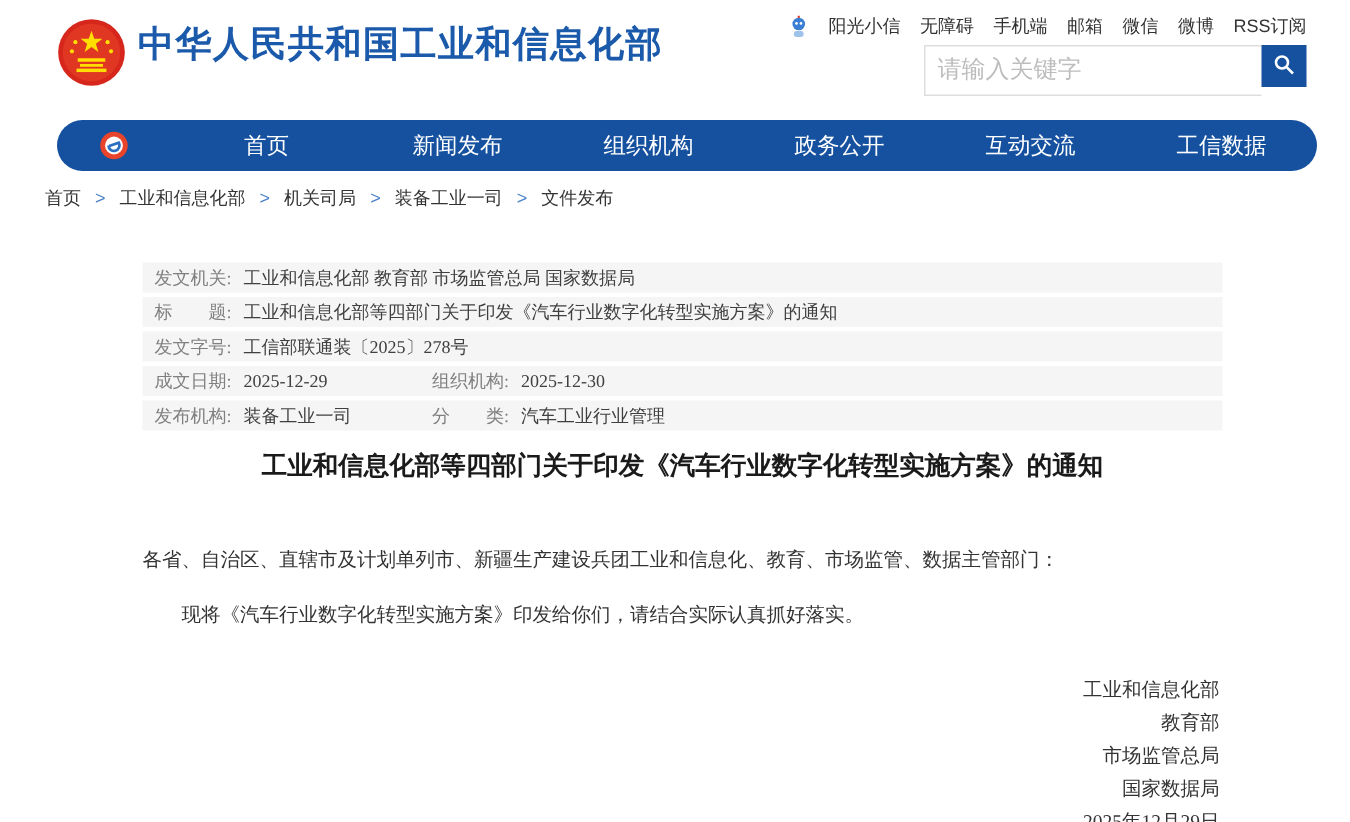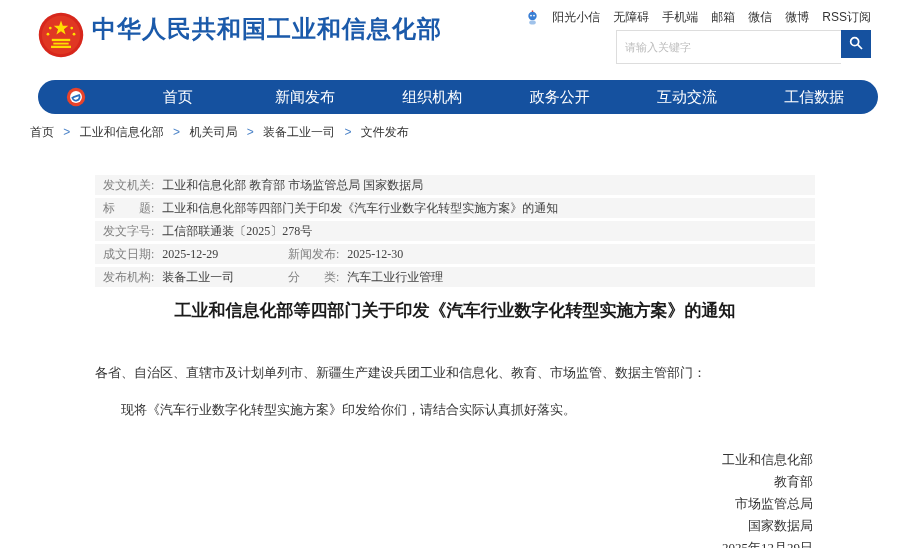--- a/index.html
+++ b/index.html
@@ -32,21 +32,21 @@
   }
   .quick-links .ql { cursor: pointer; white-space: nowrap; }
   .mascot { width: 13px; height: 15px; display: inline-block; }
 
   .search-bar {
     position: absolute; top: 30px; right: 25px;
     width: 255px; height: 28px; display: flex;
   }
   .search-input {
     flex: 1; height: 28px; border: 1px solid #ddd; border-right: none;
-    font-size: 11px; color: #ef4444; padding: 16px 8px; outline: none;
+    font-size: 16px; color: #ef4444; padding: 16px 8px; outline: none;
     font-family: "Liberation Sans", sans-serif;
   }
   .search-input::placeholder { color: #bdbdbd; }
   .search-btn {
     width: 30px; height: 28px; border: none; background: #15519f;
     display: flex; align-items: center; justify-content: center; cursor: pointer;
   }
 
   
   .navbar {
@@ -188,21 +188,21 @@
     <span class="meta-label">标　　题:</span><span class="meta-value">工业和信息化部等四部门关于印发《汽车行业数字化转型实施方案》的通知</span>
   </div>
   <div class="meta-row">
     <span class="meta-label">发文字号:</span><span class="meta-value">工信部联通装〔2025〕278号</span>
   </div>
   <div class="meta-row">
     <span class="meta-cell">
       <span class="meta-label">成文日期:</span><span class="meta-value">2025-12-29</span>
     </span>
     <span class="meta-cell2">
-      <span class="meta-label">新闻发布:</span><span class="meta-value">2025-12-30</span>
+      <span class="meta-label">组织机构:</span><span class="meta-value">2025-12-30</span>
     </span>
   </div>
   <div class="meta-row">
     <span class="meta-cell">
       <span class="meta-label">发布机构:</span><span class="meta-value">装备工业一司</span>
     </span>
     <span class="meta-cell2">
       <span class="meta-label">分　　类:</span><span class="meta-value">汽车工业行业管理</span>
     </span>
   </div>

